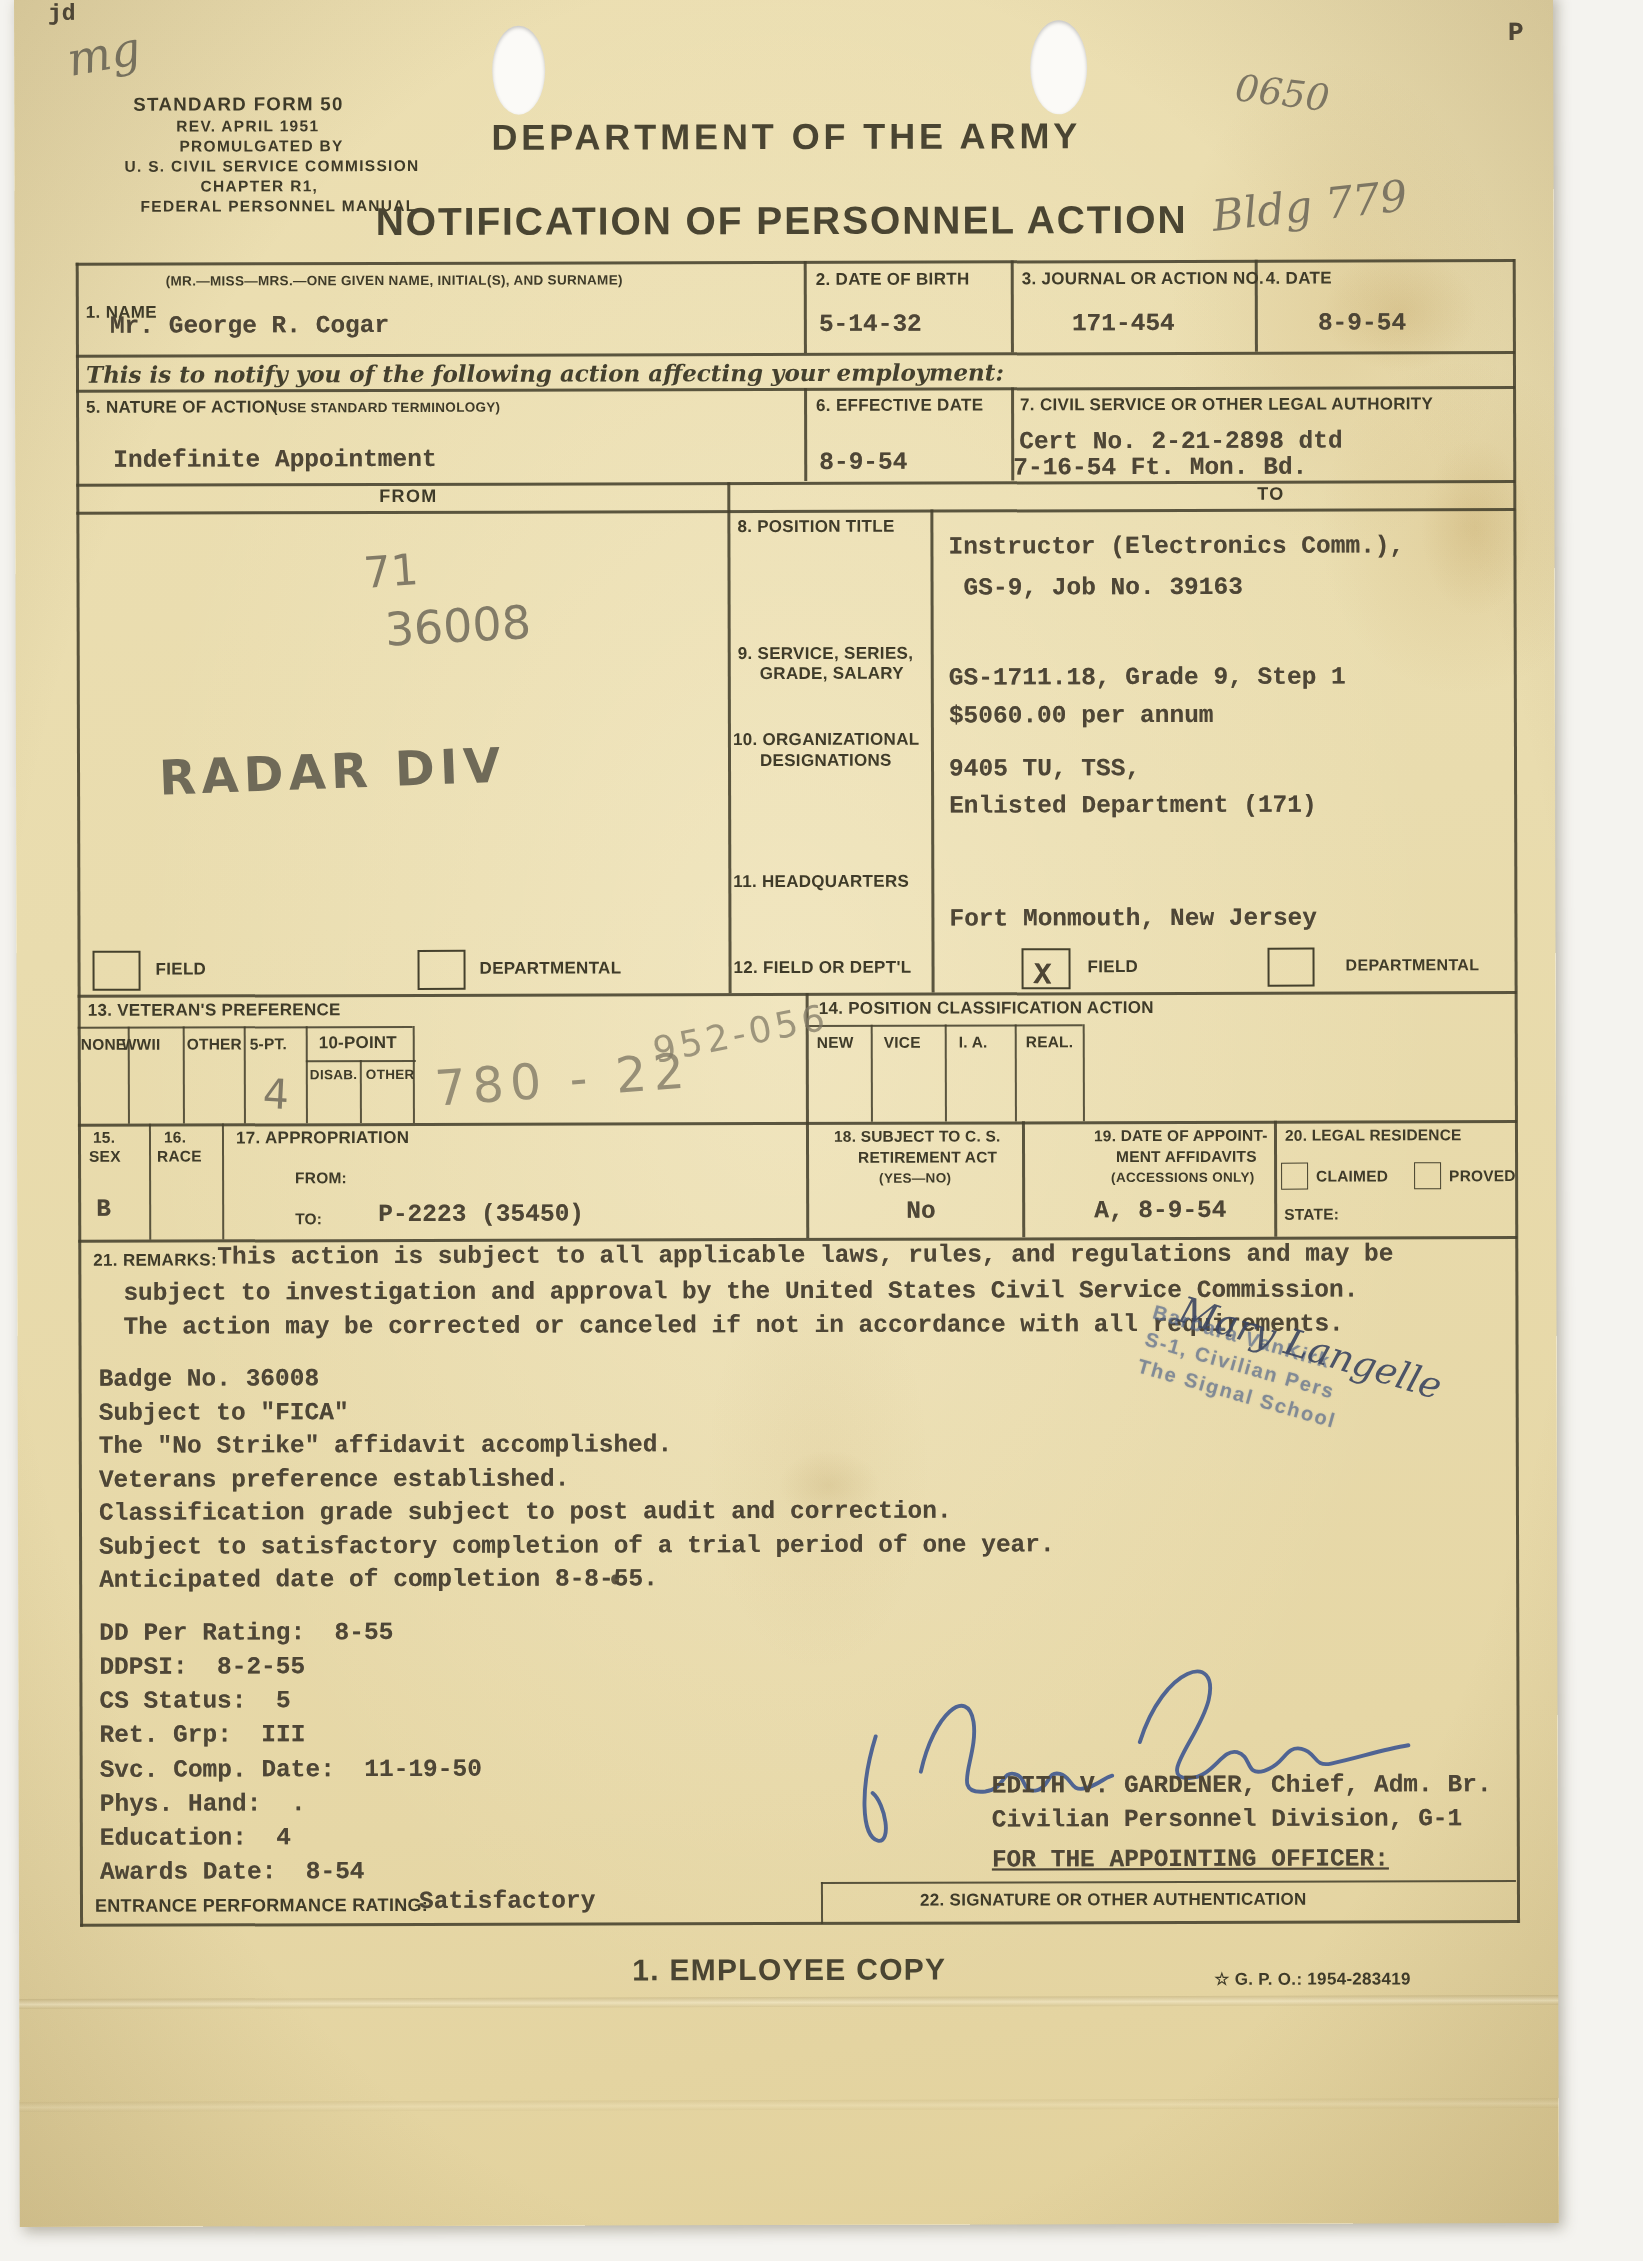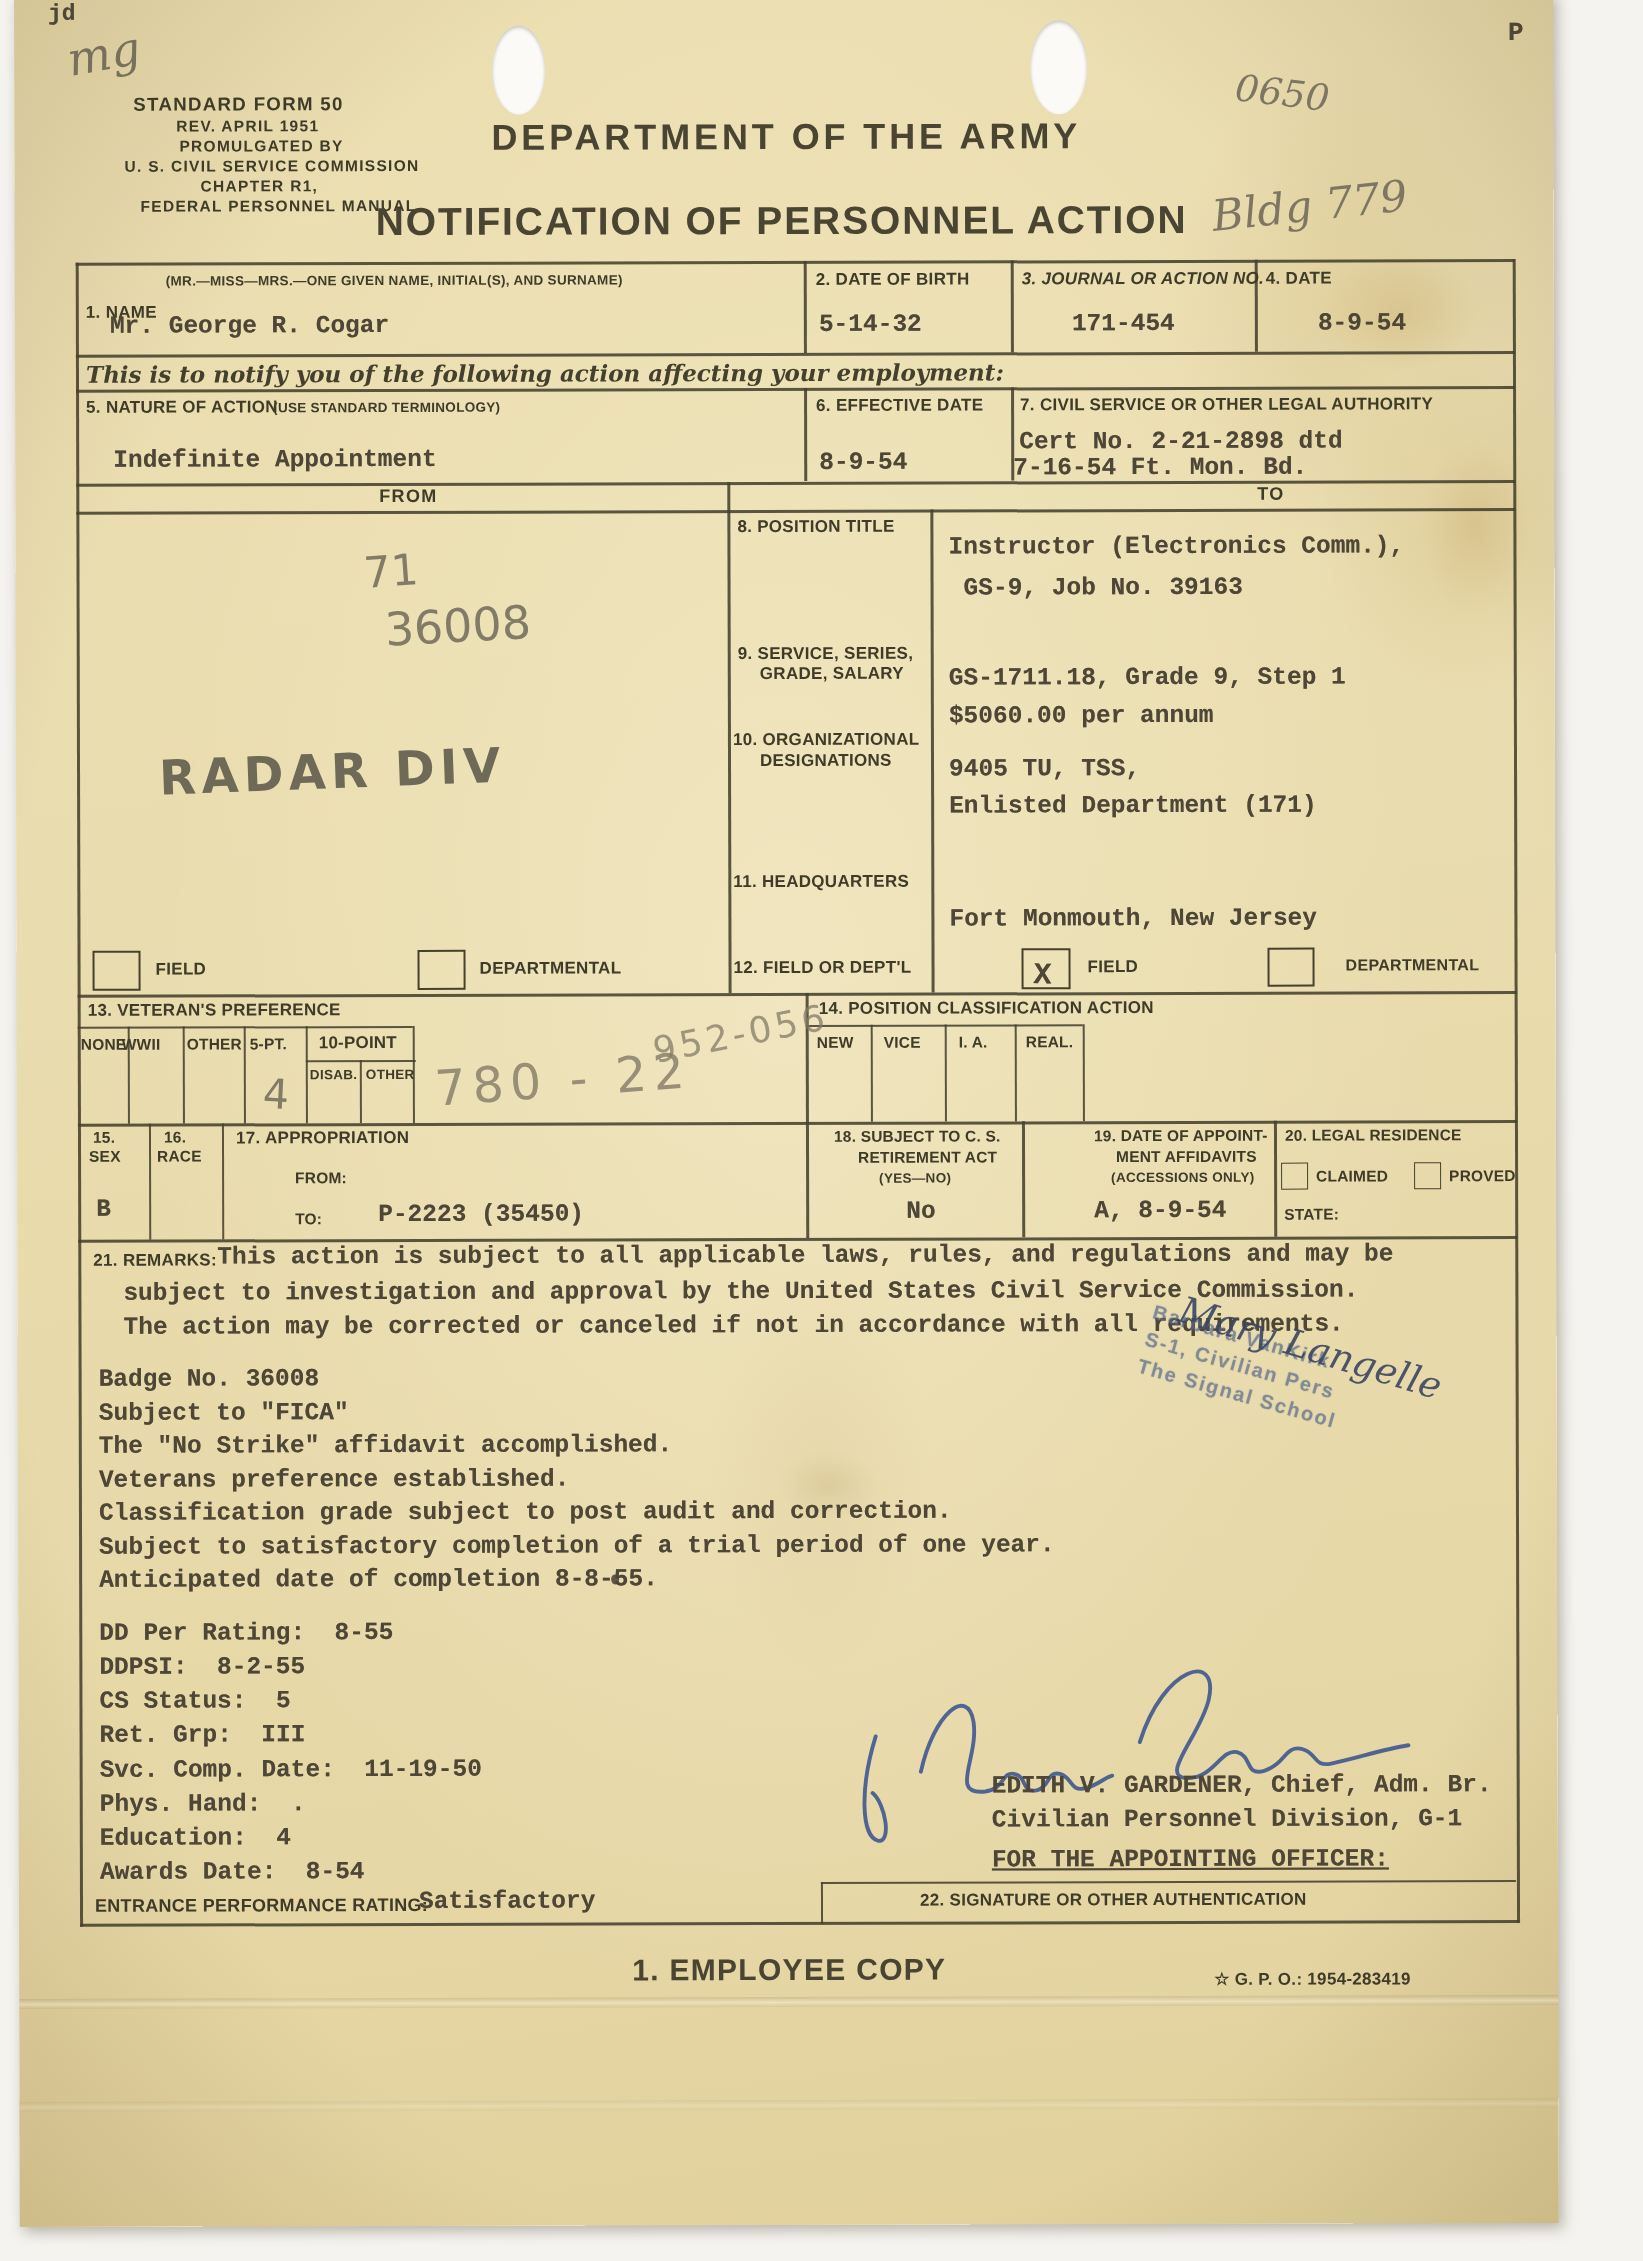--- a/index.html
+++ b/index.html
@@ -111,21 +111,21 @@
   <div class="vl" style="left:1257px;top:1128px;height:116px;"></div>
 
   <div class="hl" style="left:802px;top:1888px;width:695px;height:1.9px;"></div>
   <div class="vl" style="left:802px;top:1888px;height:42px;width:1.9px;"></div>
 
   <div class="lbl" style="left:71px;top:288px;margin-top:19px;">1. NAME</div>
   <div class="sub" style="left:151px;top:278px;">(MR.—MISS—MRS.—ONE GIVEN NAME, INITIAL(S), AND SURNAME)</div>
   <div class="typed" style="left:95px;top:317px;">Mr. George R. Cogar</div>
   <div class="lbl" style="left:801px;top:276px;">2. DATE OF BIRTH</div>
   <div class="typed" style="left:804px;top:317px;">5-14-32</div>
-  <div class="lbl" style="left:1007px;top:276px;font-style:italic;">3. JOURNAL OR ACTION NO.</div>
+  <div class="lbl" style="left:1007px;top:276px;">3. JOURNAL OR ACTION NO.</div>
   <div class="typed" style="left:1057px;top:317px;">171-454</div>
   <div class="lbl" style="left:1251px;top:276px;">4. DATE</div>
   <div class="typed" style="left:1303px;top:317px;">8-9-54</div>
 
   <div class="italicnote" style="left:71px;top:365px;">This is to notify you of the following action affecting your employment:</div>
 
   <div class="lbl" style="left:71px;top:402px;">5. NATURE OF ACTION</div>
   <div class="sub" style="left:258px;top:405px;">(USE STANDARD TERMINOLOGY)</div>
   <div class="typed" style="left:98px;top:451px;">Indefinite Appointment</div>
   <div class="lbl" style="left:801px;top:402px;">6. EFFECTIVE DATE</div>

